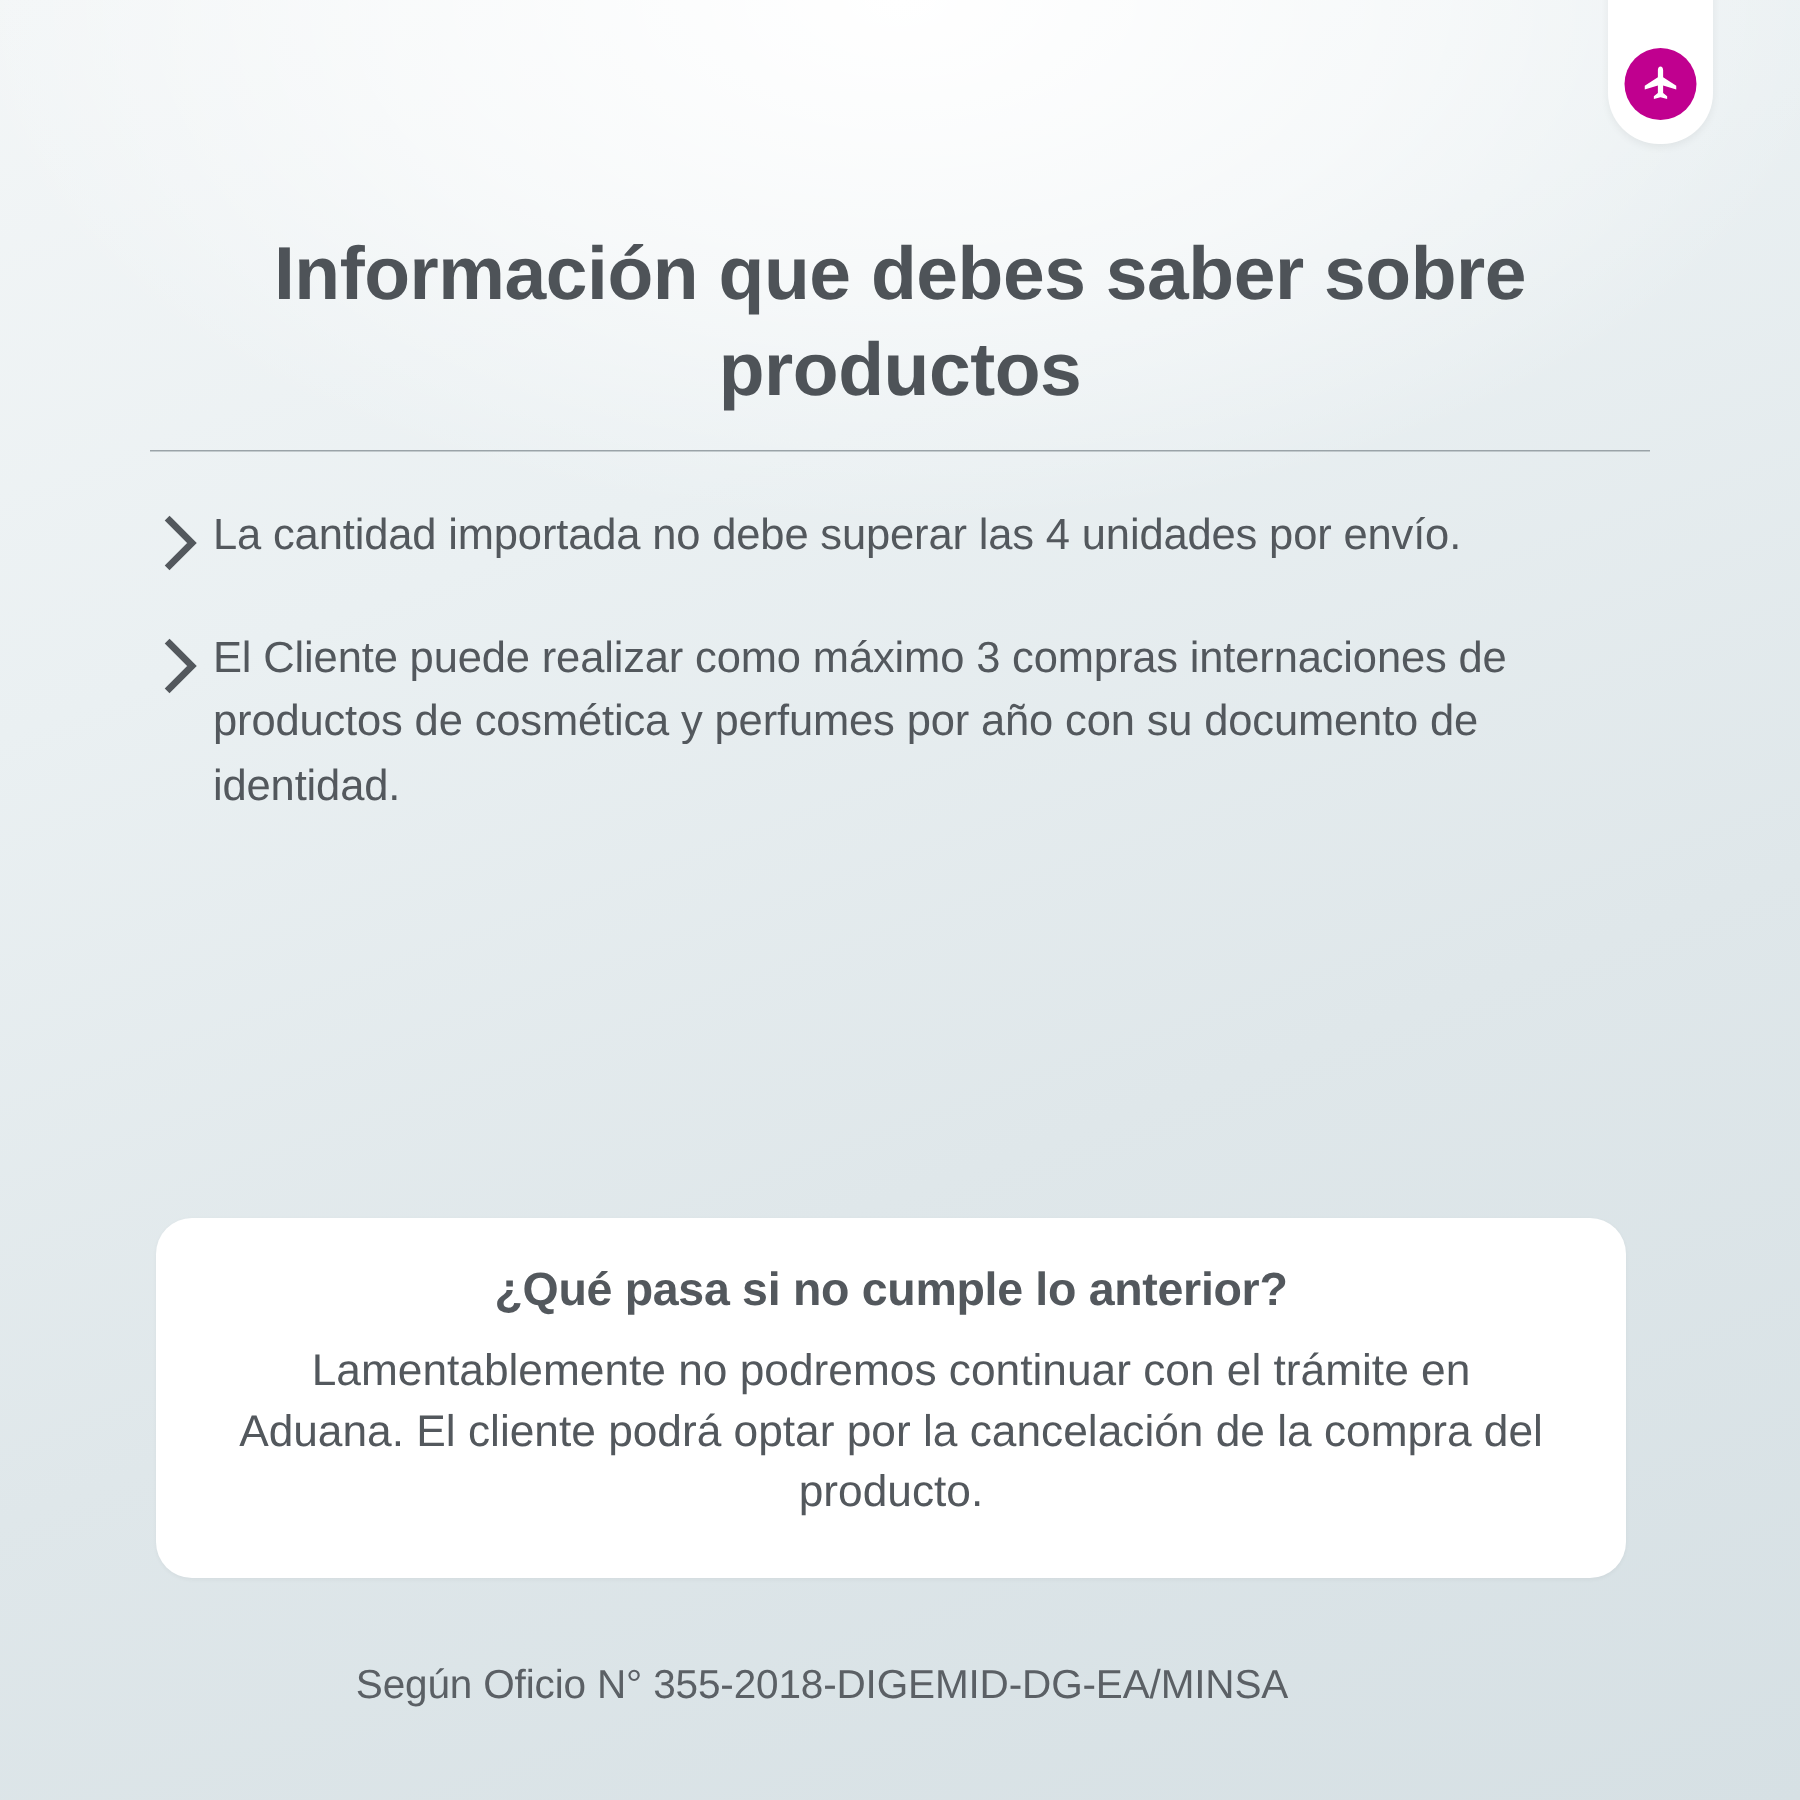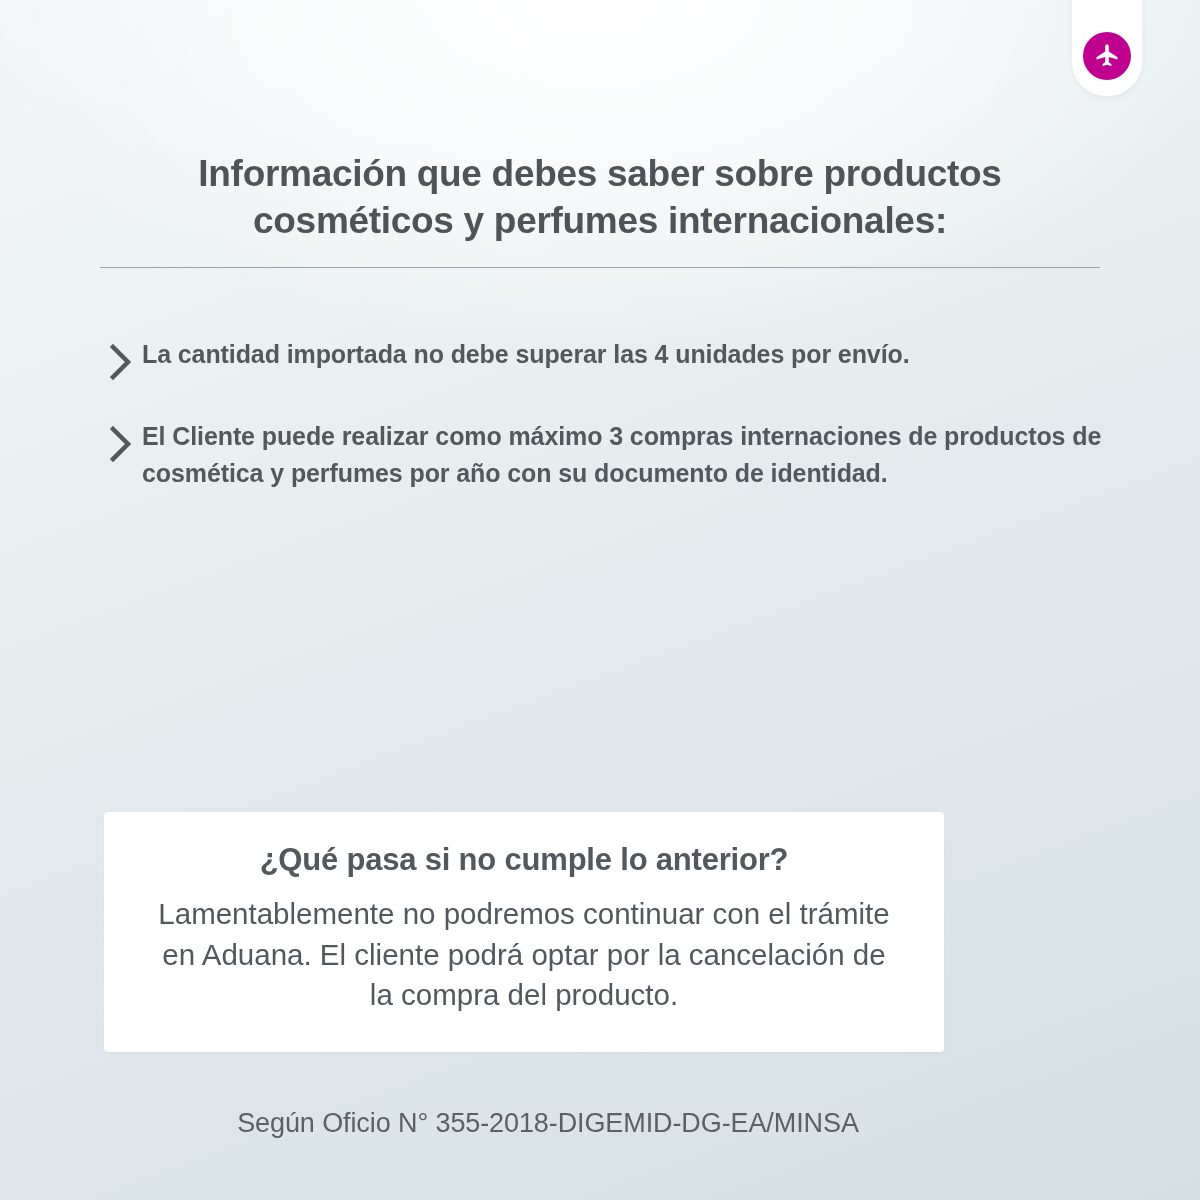--- a/index.html
+++ b/index.html
@@ -54,21 +54,21 @@
 
   
   .heading-wrap {
     position: absolute;
     top: 150px;
     left: 100px;
     width: 1000px;
     text-align: center;
   }
   .heading {
-    font-size: 37px;
+    font-size: 50px;
     line-height: 1.28;
     font-weight: bold;
     color: #4e5358;
     letter-spacing: -0.3px;
     margin: 0;
   }
   .rule {
     margin-top: 22px;
     height: 1px;
     width: 100%;
@@ -89,35 +89,35 @@
   }
   .chev {
     flex: 0 0 auto;
     width: 42px;
     padding-top: 6px;
     display: flex;
     justify-content: center;
   }
   .chev svg { display: block; }
   .bullet-text {
-    font-size: 25px;
+    font-size: 29px;
     line-height: 1.46;
     color: #53585d;
-    font-weight: 700;
+    font-weight: 400;
     letter-spacing: -0.1px;
   }
 
   
   .note {
     position: absolute;
     left: 104px;
     top: 812px;
-    width: 840px;
+    width: 980px;
     background: #ffffff;
-    border-radius: 4px;
+    border-radius: 24px;
     padding: 30px 50px 36px;
     box-sizing: border-box;
     text-align: center;
     box-shadow: 0 1px 3px rgba(0,0,0,0.04);
   }
   .note-title {
     font-size: 31px;
     font-weight: bold;
     color: #53585d;
     margin: 0 0 16px 0;
@@ -155,21 +155,20 @@
           <path d="M12 2c-.9 0-1.5.9-1.5 2v4.2L3 13v2.1l7.5-2.3v4.4L8.2 19v1.6L12 19.5l3.8 1.1V19l-2.3-1.8v-4.4l7.5 2.3V13l-7.5-4.8V4c0-1.1-.6-2-1.5-2z"></path>
         </svg>
       </span>
     </div>
   </div>
 
   <div class="heading-wrap">
     <h1 class="heading">
       <span>Información que debes saber sobre productos</span>
       <br>
-      <span>cosméticos y perfumes internacionales:</span>
     </h1>
     <div class="rule"></div>
   </div>
 
   <div class="list">
 
     <div class="bullet">
       <span class="chev">
         <svg width="26" height="40" viewBox="0 0 26 40" aria-hidden="true">
           <polyline points="5,5 20,20 5,35" fill="none" stroke="#53585d" stroke-width="4.5" stroke-linecap="square" stroke-linejoin="miter"></polyline>

